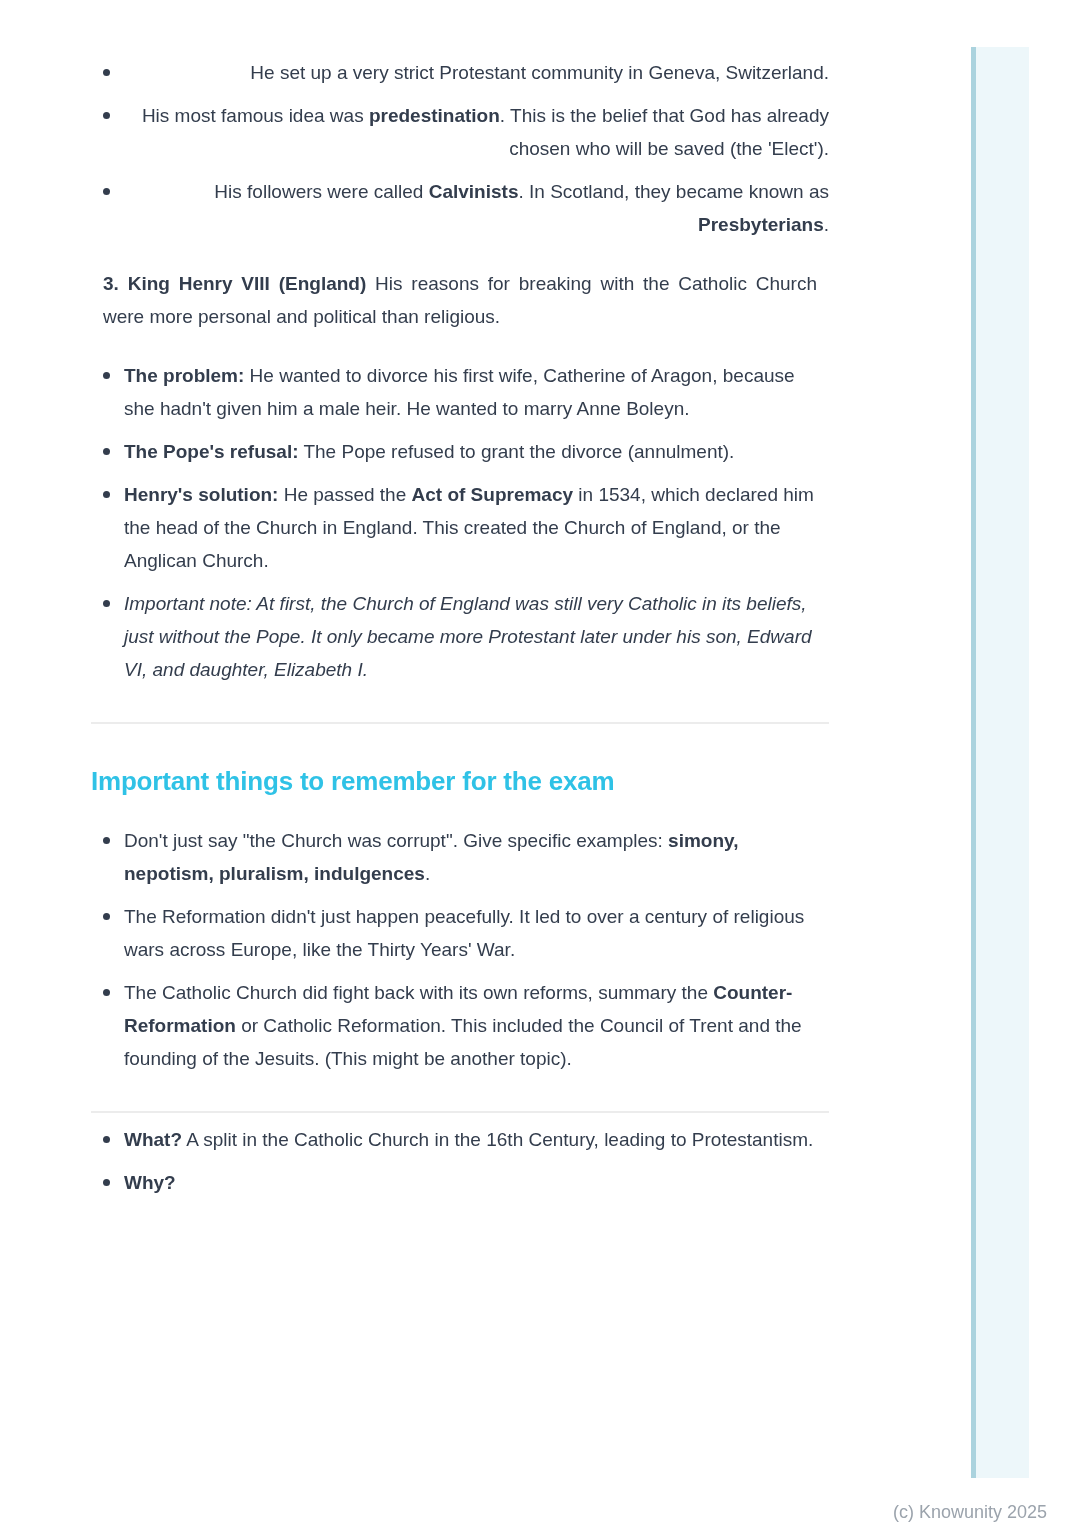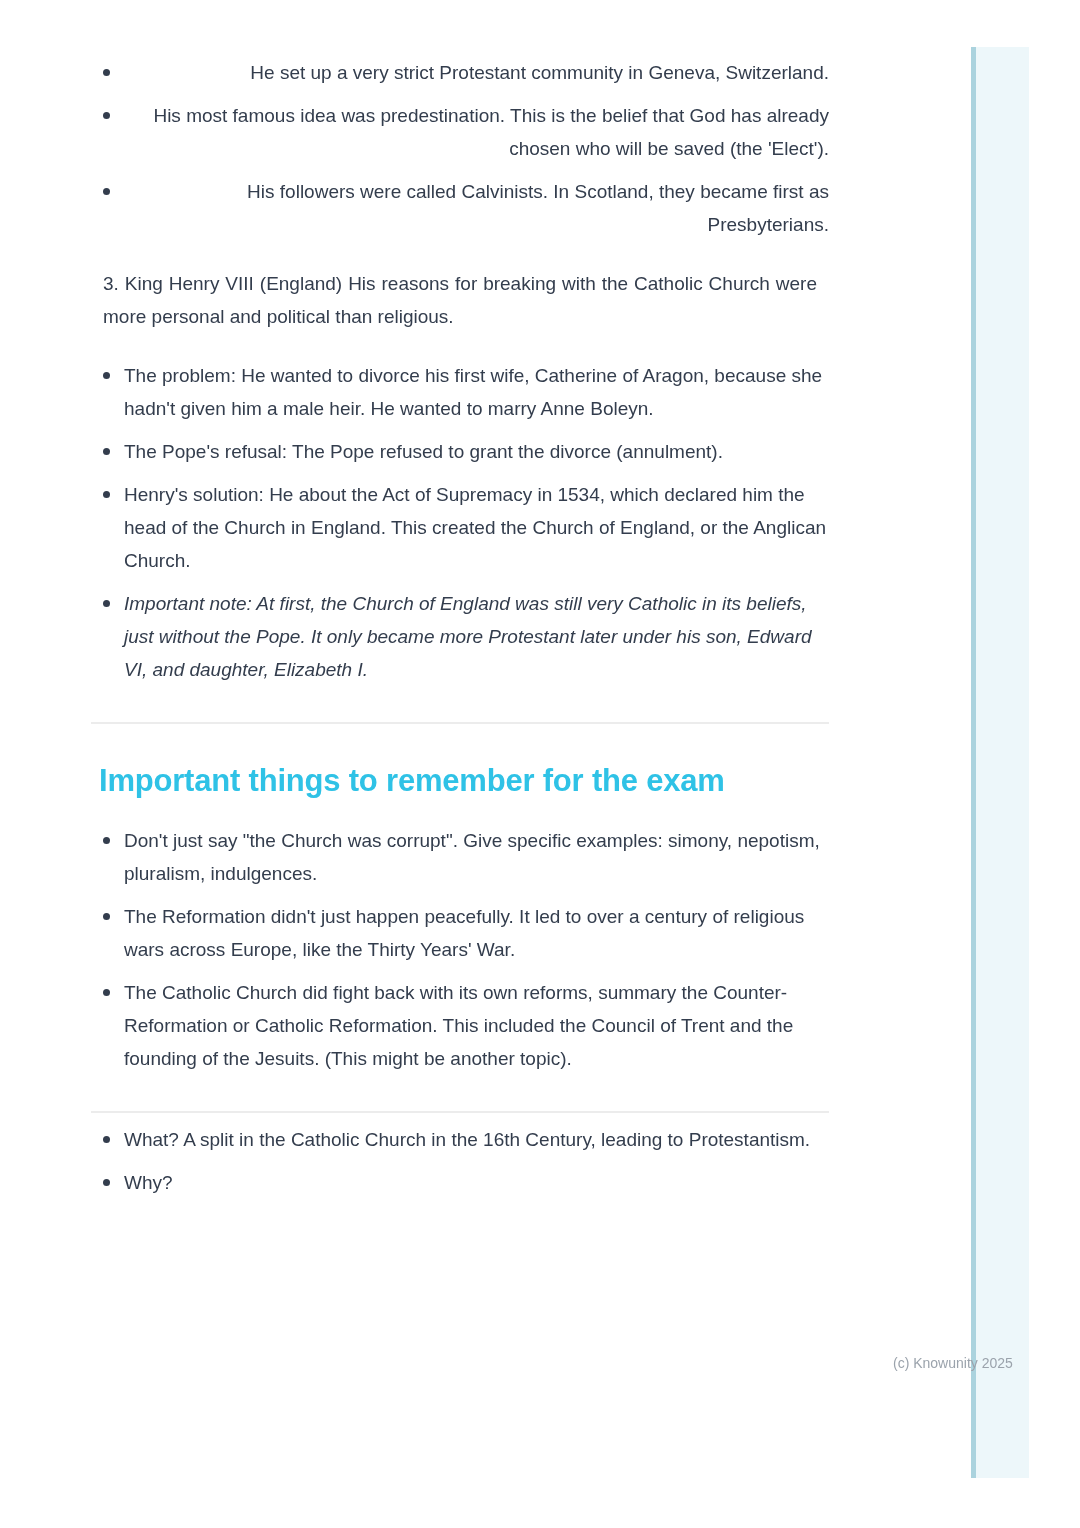--- a/index.html
+++ b/index.html
@@ -41,70 +41,70 @@
     width: 7px;
     height: 7px;
     border-radius: 50%;
     background: var(--text, #333d4d);
   }
   p.para {
     margin: 26px 12px;
     text-align: justify;
   }
   h2.sec {
-    font-size: 31px;
+    font-size: 26px;
     line-height: 34px;
     font-weight: 700;
     color: var(--accent, #2fc2e6);
-    margin: 40px 0 26px 8px;
+    margin: 40px 0 26px 0;
     letter-spacing: -0.2px;
   }
   hr.divider {
     border: none;
     border-top: 2px solid var(--divider, #ececec);
     margin: 36px 0 0 0;
   }
   span.seg { white-space: pre-wrap; }
-  span.seg.b { font-weight: 400; }
+  span.seg.b { font-weight: 700; }
   span.seg.i { font-style: italic; }
   .side-strip {
     position: absolute;
     left: 971px;
     top: 47px;
     width: 53px;
     height: 1431px;
     background: var(--stripFill, #edf7fa);
     border-left: 5px solid var(--stripBorder, #abd3de);
     z-index: 1;
   }
   .watermark {
     position: absolute;
     left: 893px;
-    top: 1354px;
-    font-size: 14px;
+    top: 1503px;
+    font-size: 18px;
     line-height: 18px;
     color: var(--watermark, #9ba3ac);
     white-space: nowrap;
     z-index: 2;
   }
 </style>
 </head>
 <body>
 
 <div class="content" id="sections">
     <ul class="blist">
       <li><span class="seg">He set up a very strict Protestant community in Geneva, Switzerland.</span></li>
       <li><span class="seg">His most famous idea was </span><span class="seg b">predestination</span><span class="seg">. This is the belief that God has already chosen who will be saved (the 'Elect').</span></li>
-      <li><span class="seg">His followers were called </span><span class="seg b">Calvinists</span><span class="seg">. In Scotland, they became first as </span><span class="seg b">Presbyterians</span><span class="seg">.</span></li>
+      <li><span class="seg">His followers were called </span><span class="seg b">Calvinists</span><span class="seg">. In Scotland, they became known as </span><span class="seg b">Presbyterians</span><span class="seg">.</span></li>
     </ul>
     <p class="para"><span class="seg b">3. King Henry VIII (England)</span><span class="seg"> His reasons for breaking with the Catholic Church were more personal and political than religious.</span></p>
     <ul class="blist">
       <li><span class="seg b">The problem:</span><span class="seg"> He wanted to divorce his first wife, Catherine of Aragon, because she hadn't given him a male heir. He wanted to marry Anne Boleyn.</span></li>
       <li><span class="seg b">The Pope's refusal:</span><span class="seg"> The Pope refused to grant the divorce (annulment).</span></li>
-      <li><span class="seg b">Henry's solution:</span><span class="seg"> He about the </span><span class="seg b">Act of Supremacy</span><span class="seg"> in 1534, which declared him the head of the Church in England. This created the Church of England, or the Anglican Church.</span></li>
+      <li><span class="seg b">Henry's solution:</span><span class="seg"> He passed the </span><span class="seg b">Act of Supremacy</span><span class="seg"> in 1534, which declared him the head of the Church in England. This created the Church of England, or the Anglican Church.</span></li>
       <li><span class="seg i">Important note: At first, the Church of England was still very Catholic in its beliefs, just without the Pope. It only became more Protestant later under his son, Edward VI, and daughter, Elizabeth I.</span></li>
     </ul>
     <hr class="divider">
     <h2 class="sec">Important things to remember for the exam</h2>
     <ul class="blist">
       <li><span class="seg">Don't just say "the Church was corrupt". Give specific examples: </span><span class="seg b">simony, nepotism, pluralism, indulgences</span><span class="seg">.</span></li>
       <li><span class="seg">The Reformation didn't just happen peacefully. It led to over a century of religious wars across Europe, like the Thirty Years' War.</span></li>
       <li><span class="seg">The Catholic Church did fight back with its own reforms, summary the </span><span class="seg b">Counter-Reformation</span><span class="seg"> or Catholic Reformation. This included the Council of Trent and the founding of the Jesuits. (This might be another topic).</span></li>
     </ul>
     <hr class="divider">

